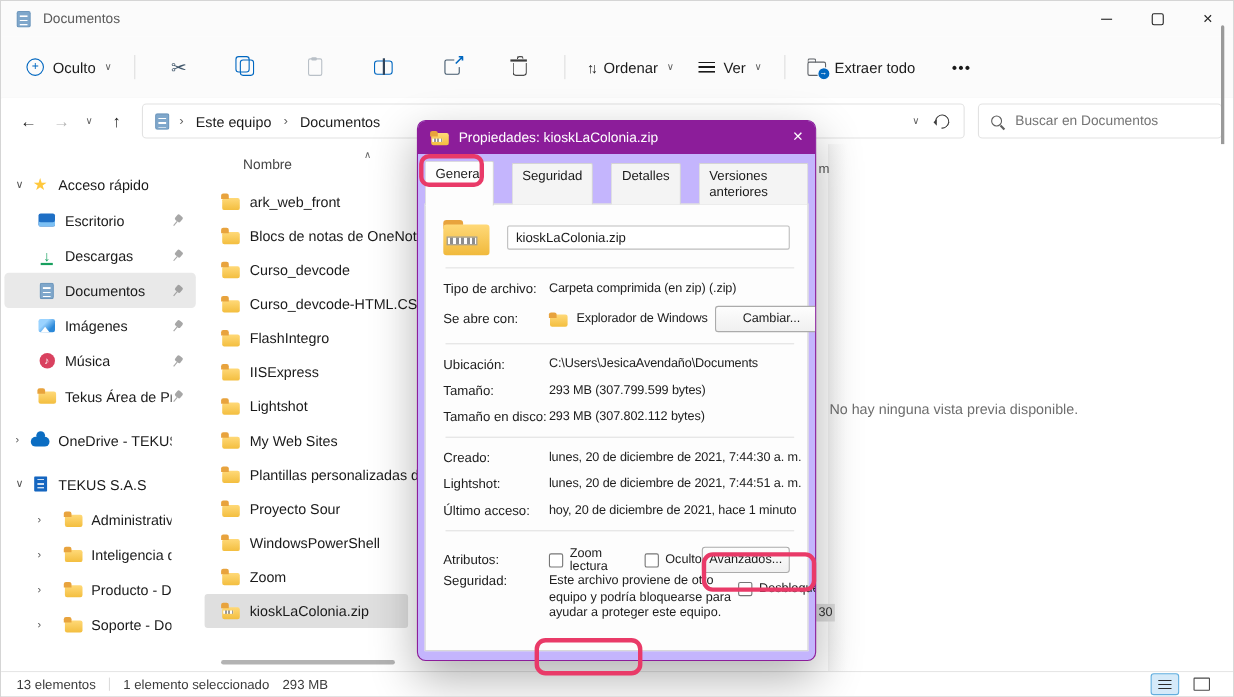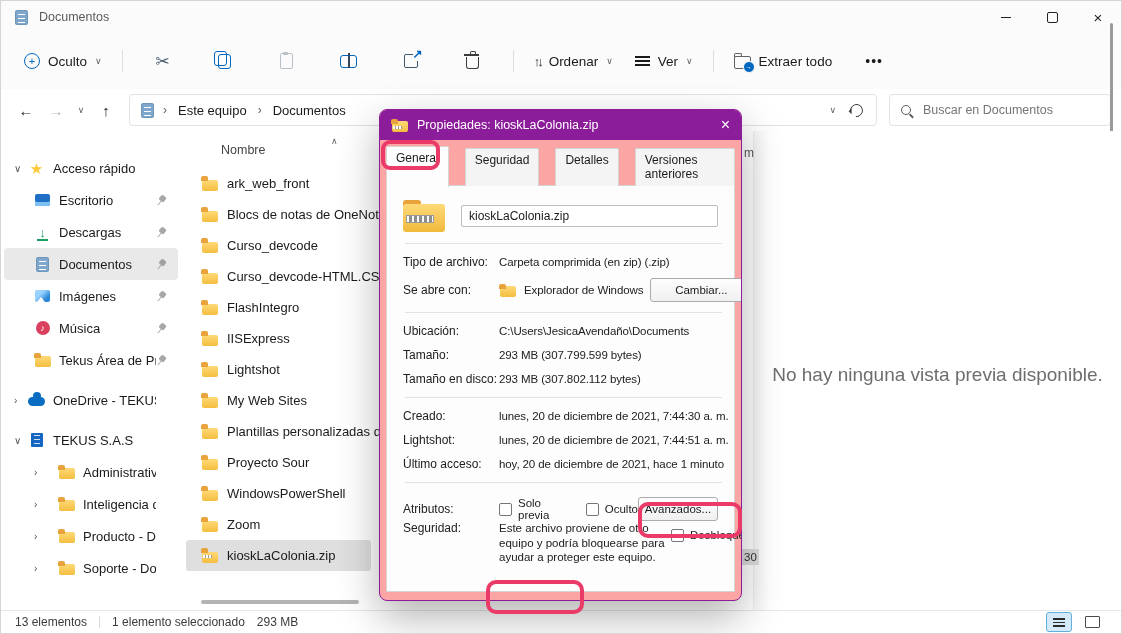--- a/index.html
+++ b/index.html
@@ -105,35 +105,35 @@
   .filelist{position:absolute;left:180px;top:130px;width:565px;bottom:22px;background:#fff}
   .fl-header{height:37px;display:flex;align-items:center;padding-left:40px;font-size:12.5px;color:#454545;position:relative}
   .fl-sort{position:absolute;left:150px;top:5px;font-size:9px;color:#666}
   .fl-rows{}
   .fl-row{height:31px;display:flex;align-items:center;gap:9px;margin-left:5px;padding-left:15px;font-size:13px;border-radius:3px}
   .fl-row.selected{background:#dfdfdf;width:185px;box-sizing:border-box}
   .hscroll{position:absolute;left:20px;bottom:7px;width:158px;height:4px;background:#b3b3b3;border-radius:2px}
   
   .preview{position:absolute;left:752px;right:0;top:130px;bottom:22px;border-left:1px solid #ededed;
     background:linear-gradient(90deg,#f6f6f6,#ffffff 16px)}
-  .preview-msg{margin-top:233px;text-align:center;color:#6e6e6e;font-size:19px}
+  .preview-msg{margin-top:233px;color:#6e6e6e;font-size:13px}
   
   .statusbar{position:absolute;left:0;right:0;bottom:0;height:22px;background:#fff;border-top:1px solid #e6e6e6;
     display:flex;align-items:center;gap:12px;padding:0 14px;font-size:12px;color:#3b3b3b}
   .sb-sep{width:1px;height:12px;background:#dcdcdc}
   .sb-views{margin-left:auto;display:flex;gap:7px;align-items:center;padding-right:2px}
   .sb-view{width:24px;height:18px;border:1px solid transparent;border-radius:3px;display:flex;align-items:center;justify-content:center}
   .sb-view.active{background:#d5eaf9;border-color:#62aede}
   .ic-details-view{width:12px;height:9px;background:repeating-linear-gradient(#2b2b2b 0 1.5px,transparent 1.5px 3.6px)}
   .ic-icons-view{width:13px;height:10px;border:1.5px solid #4a4a4a;border-radius:1px}
   
   .frag-m{position:absolute;left:743px;top:145px;font-size:12px;color:#555;z-index:5}
   .frag-30{position:absolute;left:741px;top:548px;background:#dcdcdc;font-size:11.5px;color:#333;padding:2px 2px;z-index:5}
   
-  .dialog{position:absolute;left:378px;top:108px;width:363px;height:492px;box-sizing:border-box;background:#fca5a5;
+  .dialog{position:absolute;left:378px;top:108px;width:363px;height:492px;box-sizing:border-box;background:#c4b5fd;
     border:1.5px solid var(--dialog-titlebar,#8C1D9A);border-radius:8px;overflow:hidden;z-index:10;
     box-shadow:0 16px 42px rgba(0,0,0,.3);font-size:12px}
   .dlg-title{height:30px;background:var(--dialog-titlebar,#8C1D9A);display:flex;align-items:center;gap:9px;padding:0 11px;color:#fff;font-size:12.5px}
   .dlg-title .ico{width:17px;height:14px}
   .dlg-close{margin-left:auto;font-size:16px;line-height:1;color:#fff;width:22px;text-align:right}
   .dlg-tabs{display:flex;gap:16px;padding:8px 6px 0;position:relative;z-index:2}
   .dlg-tab{padding:4px 9px 5px;background:#f4f4f4;border:1px solid #d4d4d4;border-bottom:none;border-radius:2px 2px 0 0;font-size:12px;color:#1a1a1a}
   .dlg-tab.active{background:#fdfdfd;margin-bottom:-1px;padding-bottom:7px;margin-top:-2px}
   .dlg-page{position:relative;z-index:1;background:#fdfdfd;border:1px solid #d4d4d4;margin:-1px 6px 0;height:407px;box-sizing:border-box;padding:12px 16px 0;color:#202020}
   .fname{display:flex;align-items:center;gap:16px;margin:2px 0 11px}
@@ -531,21 +531,21 @@
         <span class="lab">Último acceso:</span>
         <span class="val">hoy, 20 de diciembre de 2021, hace 1 minuto</span>
       </div>
       <div class="fsep"></div>
 
       <div class="attr-row">
         <span class="lab">Atributos:</span>
         <span class="attr-checks">
           <span class="chkgrp">
             <span class="chk"></span>
-            <span>Solo previa</span>
+            <span>Zoom lectura</span>
           </span>
           <span class="chkgrp">
             <span class="chk"></span>
             <span>Oculto</span>
           </span>
         </span>
         <span class="btn-sm">Avanzados...</span>
       </div>
 
       <div class="sec-row">

